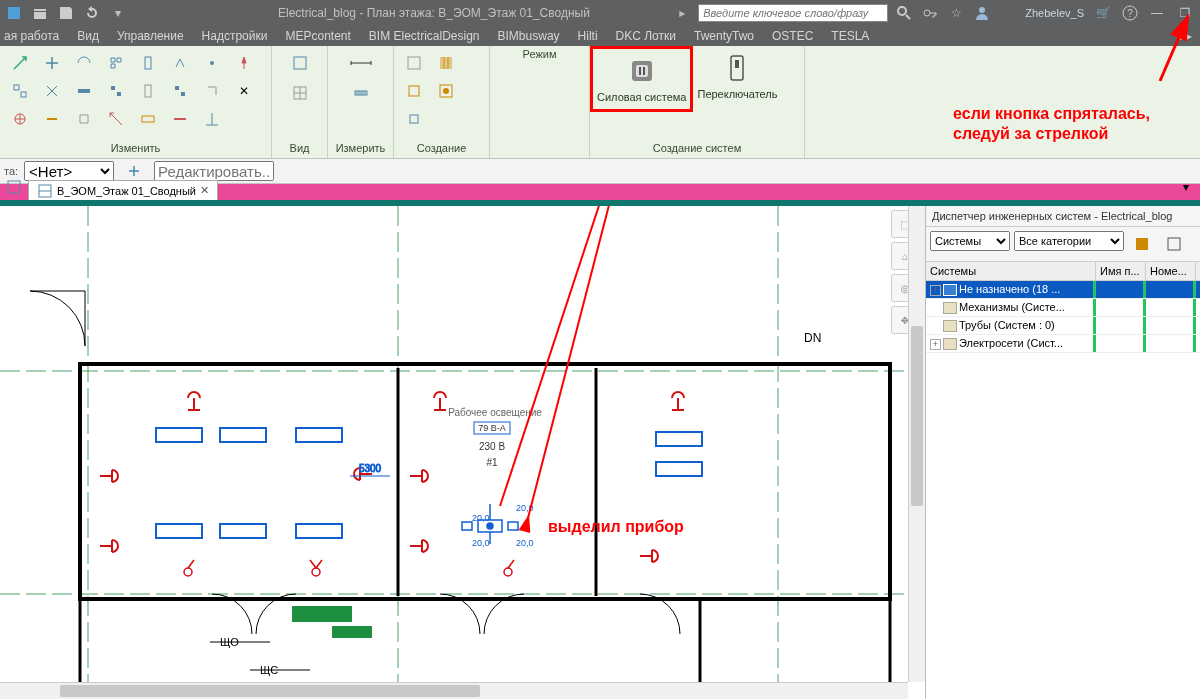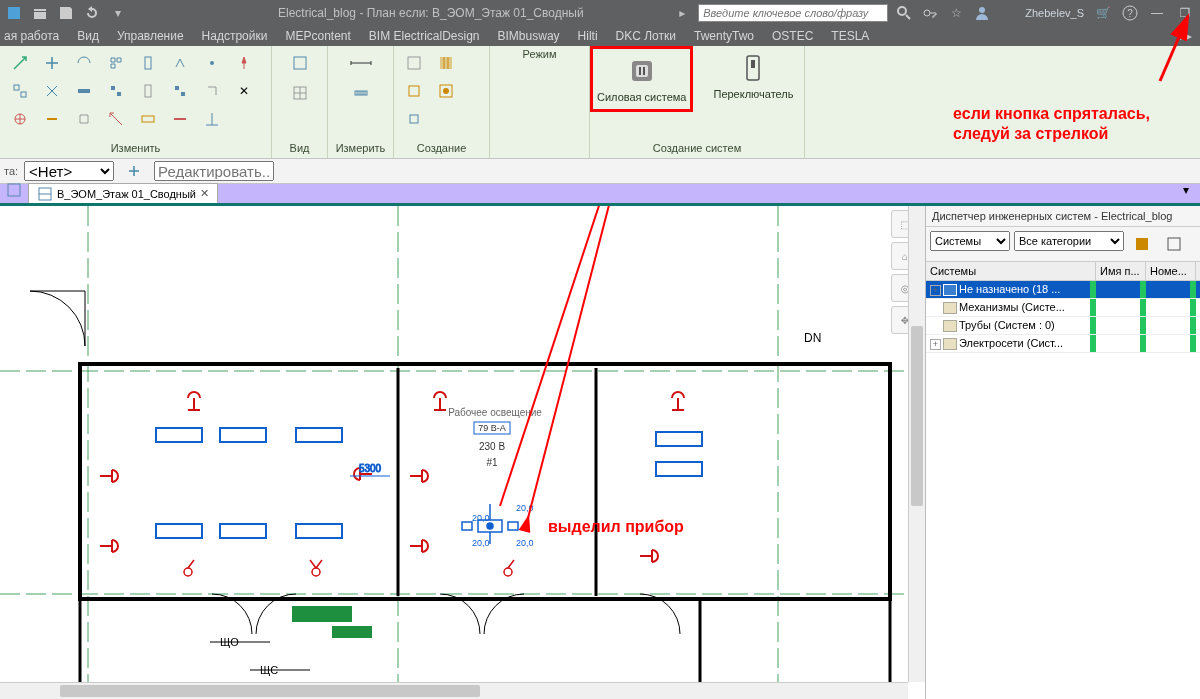--- a/index.html
+++ b/index.html
@@ -32,36 +32,36 @@
 
   .highlight-box { border: 3px solid red; }
   .annotation { color: red; font-weight: bold; font-size: 16px; line-height: 20px; }
 
   
   .optbar { height: 26px; background: #f3f3f3; border-top: 1px solid #c4c4c4; border-bottom: 1px solid #c4c4c4; display: flex; align-items: center; gap: 6px; padding-left: 4px; font-size: 11px; }
   .optbar select, .optbar input { height: 20px; font-size: 15px; }
   .optbar .lbl { color: #555; }
 
   
-  .viewtabs { height: 22px; background: #c4b5fd; display: flex; align-items: flex-end; border-bottom: 3px solid #0f766e; }
+  .viewtabs { height: 22px; background: #ec4899; display: flex; align-items: flex-end; border-bottom: 6px solid #0f766e; }
   .viewtab { height: 20px; background: #fff; border: 1px solid #aaa; border-bottom: none; padding: 2px 8px; font-size: 11px; display: flex; align-items: center; gap: 4px; }
   .viewtab .close { font-family: Arial; color: #555; }
 
   
   .main { display: flex; height: 493px; }
   .canvas-wrap { flex: 1; position: relative; background: #fff; overflow: hidden; }
   .browser { width: 275px; border-left: 1px solid #bbb; background: #f5f5f5; display: flex; flex-direction: column; }
   .browser-title { padding: 4px 6px; font-size: 11px; color: #333; border-bottom: 1px solid #ccc; }
   .browser-toolbar { padding: 4px; display: flex; gap: 4px; border-bottom: 1px solid #ccc; }
   .browser-toolbar select { font-size: 11px; height: 20px; }
   .browser-table { flex: 1; background: #fff; font-size: 11px; }
   .bt-head { display: flex; background: #eee; border-bottom: 1px solid #ccc; }
   .bt-head div { padding: 3px 4px; border-right: 1px solid #ccc; }
   .bt-row { display: flex; border-bottom: 1px solid #eee; }
-  .bt-row div { padding: 2px 4px; border-right: 6px solid #22c55e; overflow: hidden; white-space: nowrap; text-overflow: ellipsis; }
+  .bt-row div { padding: 2px 4px; border-right: 3px solid #22c55e; overflow: hidden; white-space: nowrap; text-overflow: ellipsis; }
   .bt-row.selected { background: #0a5ac2; color: #fff; }
   .c1 { width: 170px; } .c2 { width: 50px; } .c3 { width: 50px; }
   .tree-toggle { display: inline-block; width: 11px; text-align: center; color: #666; margin-right: 2px; border: 1px solid #aaa; font-size: 9px; line-height: 9px; }
   .tree-ico { display: inline-block; width: 14px; height: 12px; margin-right: 2px; vertical-align: middle; }
 
   
   .navtools { position: absolute; right: 4px; top: 4px; width: 30px; display: flex; flex-direction: column; gap: 4px; }
   .navbtn { width: 28px; height: 28px; background: #f6f6f6; border: 1px solid #ccc; border-radius: 3px; display: flex; align-items: center; justify-content: center; font-size: 10px; color: #888;}
 
   
@@ -91,21 +91,21 @@
           <path d="M2 2h10l2 2v10H2z" fill="#ccc"></path>
         </svg>
       </span>
     <span class="tb-icon">
         <svg class="smico" viewBox="0 0 16 16">
           <path d="M8 3a5 5 0 1 1-5 5h2a3 3 0 1 0 3-3V7L4 4l4-3z" fill="#ccc"></path>
         </svg>
       </span>
     <span class="tb-icon">▾</span>
   </div>
-  <div class="tb-title">Electrical_blog - План если: В_ЭОМ_Этаж 01_Сводный</div>
+  <div class="tb-title">Electrical_blog - План этажа: В_ЭОМ_Этаж 01_Сводный</div>
   <div class="tb-right">
     <span class="tb-icon">▸</span>
     <input class="tb-search" placeholder="Введите ключевое слово/фразу" style="">
     <span class="tb-icon">
         <svg class="smico" viewBox="0 0 16 16">
           <circle cx="6" cy="6" r="4" fill="none" stroke="#ccc" stroke-width="2"></circle>
           <path d="M10 10l4 4" stroke="#ccc" stroke-width="2"></path>
         </svg>
       </span>
     <span class="tb-icon">
@@ -358,21 +358,21 @@
       </div>
     </div>
     <div class="panel-label">Создание</div>
   </div>
 
   <div class="panel" style="width:100px;">
     <div class="panel-label">Режим</div>
   </div>
 
   <div class="panel" style="width:215px;">
-    <div class="panel-body" style="padding:0;gap:16px;">
+    <div class="panel-body" style="padding:0;gap:0;">
       <div class="big-col highlight-box" style="padding:6px 4px;">
         <div class="ico">
             <svg viewBox="0 0 32 32" width="32" height="32">
               <rect x="6" y="6" width="20" height="20" rx="3" fill="#888"></rect>
               <rect x="10" y="10" width="12" height="12" rx="2" fill="#ddd"></rect>
               <rect x="13" y="12" width="2" height="8" fill="#555"></rect>
               <rect x="17" y="12" width="2" height="8" fill="#555"></rect>
             </svg>
           </div>
         <div class="lbl">Силовая система</div>

